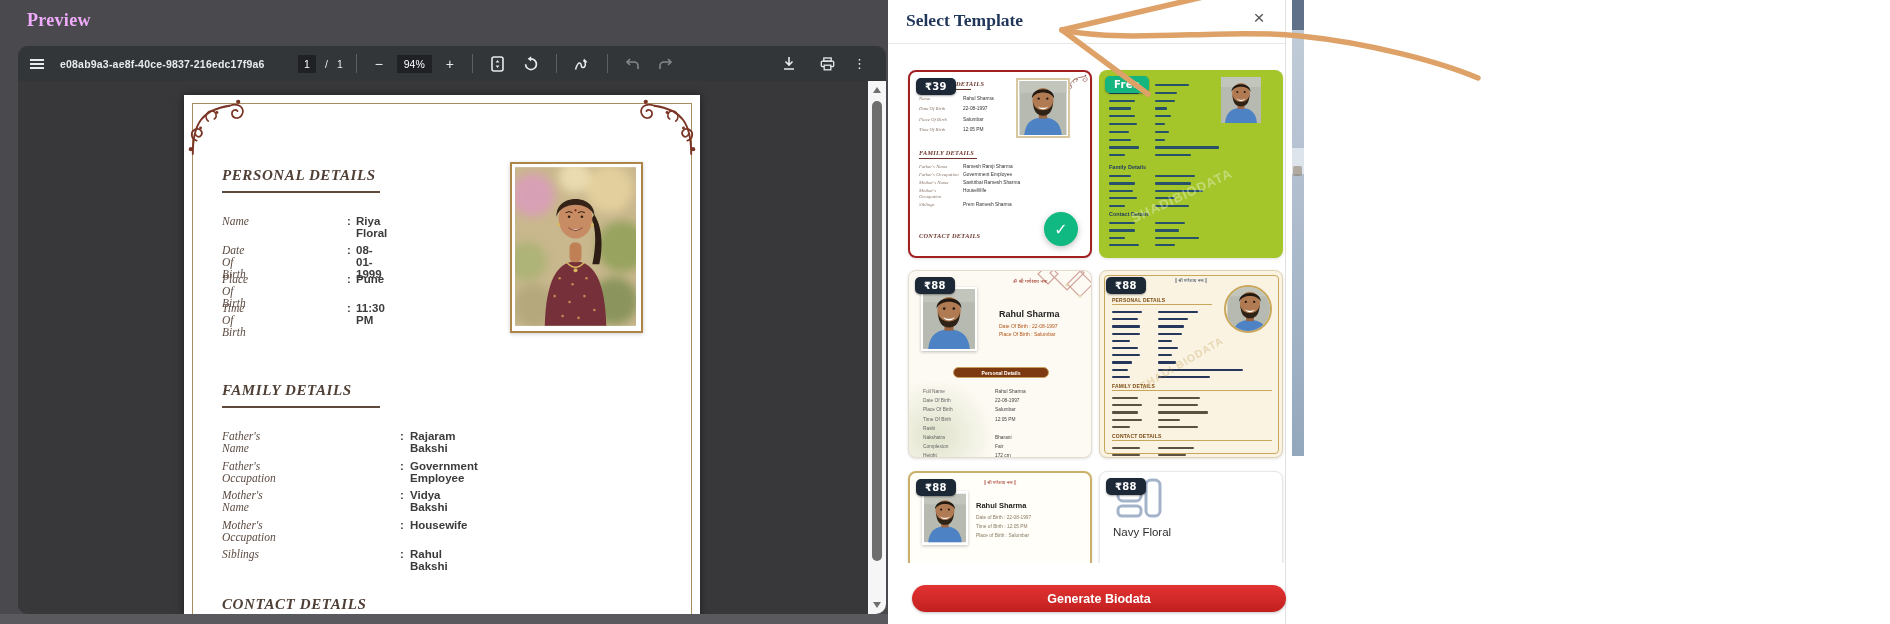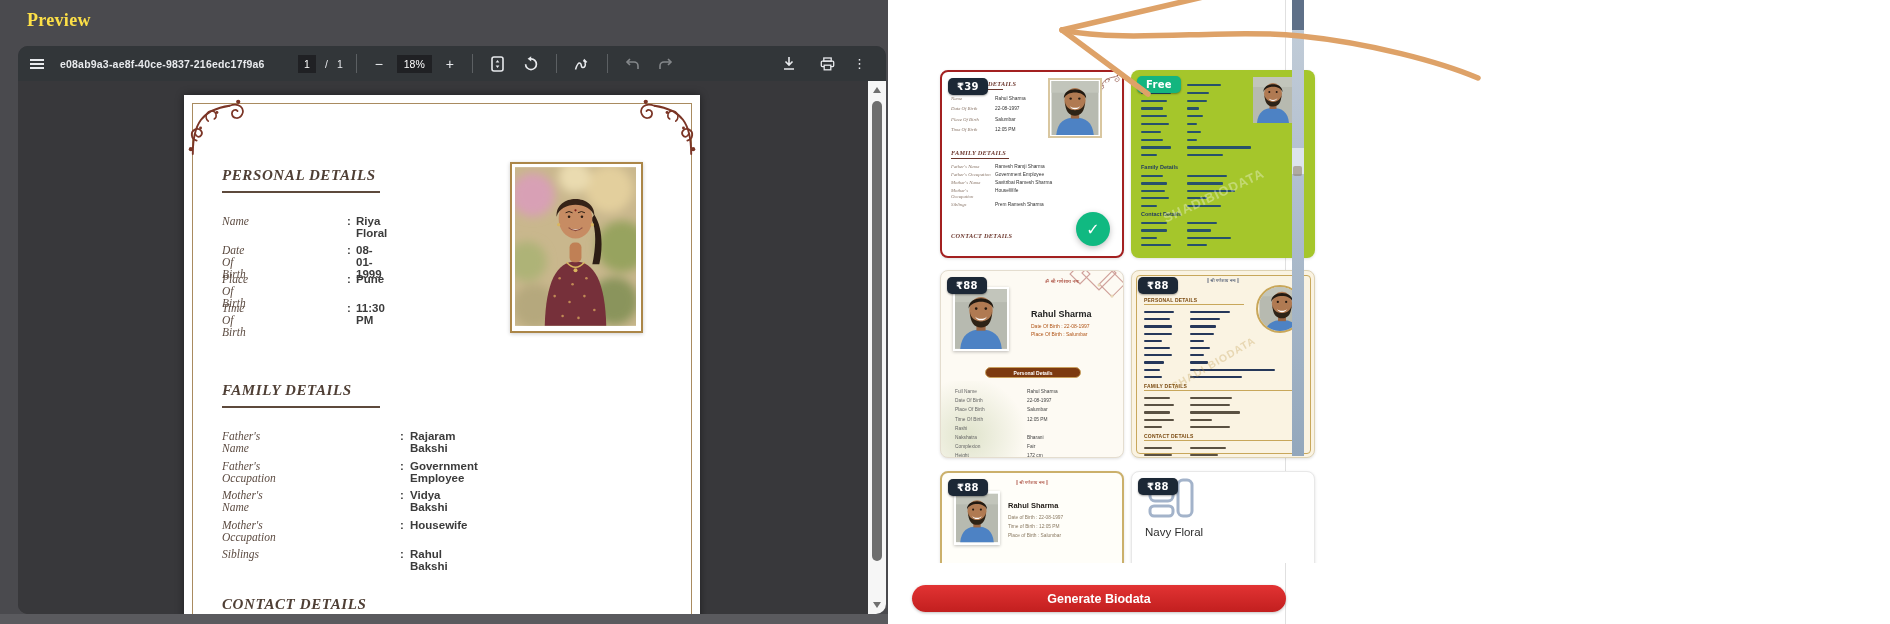--- a/index.html
+++ b/index.html
@@ -4,21 +4,21 @@
 <style>
   * { box-sizing: border-box; margin: 0; padding: 0; }
   html,body { background:#fff; }
   #app {
     position: relative; width: 1890px; height: 624px; overflow: hidden;
     font-family: "Liberation Sans", sans-serif; background:#fff;
   }
 
   
   #left-panel { position:absolute; left:0; top:0; width:888px; height:624px; background:#4a4a4e; }
-  #preview-title { position:absolute; left:27px; top:10px; font:600 18px "Liberation Serif", serif; color:#fde047; letter-spacing:.3px; }
+  #preview-title { position:absolute; left:27px; top:10px; font:600 18px "Liberation Serif", serif; color:#f0abfc; letter-spacing:.3px; }
   #panel-bottom-strip { position:absolute; left:0; top:614px; width:888px; height:10px; background:#5a5a5e; }
 
   #pdf-embed { position:absolute; left:18px; top:46px; width:868px; height:568px; background:#38383b; border-radius:10px; overflow:hidden; }
 
   
   #pdf-toolbar { position:absolute; left:0; top:0; width:868px; height:35px; background:#323639; }
   .tb-left { position:absolute; left:12px; top:0; height:35px; display:flex; align-items:center; gap:16px; }
   .hamb { width:14px; height:10px; border-top:2px solid #e8eaed; border-bottom:2px solid #e8eaed; position:relative; cursor:pointer; }
   .hamb::after { content:""; position:absolute; left:0; right:0; top:2px; height:2px; background:#e8eaed; }
   #pdf-filename { font-size:10.5px; font-weight:700; color:#e8eaed; letter-spacing:.2px; }
@@ -62,21 +62,21 @@
   .rows-family .drow { height:29.5px; }
   .rows-family .ds { left:178px; } .rows-family .dv { left:188px; }
 
   #doc-photo { position:absolute; left:326px; top:67px; width:133px; height:171px; background:#fff; border:2px solid #ab8648; padding:3px; box-shadow:0 1px 4px rgba(0,0,0,.2); }
 
   
   #modal { position:absolute; left:888px; top:0; width:398px; height:624px; background:#fff; border-right:1px solid #e0e0e0; }
   #modal-header { position:absolute; left:0; top:0; width:100%; height:44px; border-bottom:1px solid #e8e8e8; }
   #modal-title { position:absolute; left:18px; top:10px; font:700 17.5px "Liberation Serif", serif; color:#21375a; }
   #modal-close { position:absolute; right:12px; top:4px; width:28px; height:28px; font-size:19px; color:#555; display:flex; align-items:center; justify-content:center; cursor:pointer; }
-  #modal-body { position:absolute; left:0; top:45px; width:398px; height:518px; overflow:hidden;margin-left:32px; }
+  #modal-body { position:absolute; left:0; top:45px; width:398px; height:518px; overflow:hidden; }
   #generate-btn { position:absolute; left:24px; top:585px; width:374px; height:27px; border:none; border-radius:14px;
     background:linear-gradient(180deg,#e23333,#c21f1f); color:#fff; font:700 12.5px "Liberation Sans",sans-serif;
     display:flex; align-items:center; justify-content:center; cursor:pointer; box-shadow:0 1px 3px rgba(0,0,0,.25); }
 
   .thumb { position:absolute; width:184px; height:188px; border-radius:8px; background:#fff; overflow:hidden; box-shadow:0 1px 3px rgba(0,0,0,.12); cursor:pointer; }
   .badge { position:absolute; top:6px; left:6px; background:#1c2836; color:#fff; font:700 10px "DejaVu Sans",sans-serif;
     padding:3px 9px; border-radius:5px; letter-spacing:.3px; box-shadow:0 1px 2px rgba(0,0,0,.35); z-index:3; }
   .badge.free { background:#14b57f; }
   .check { position:absolute; right:12px; bottom:10px; width:34px; height:34px; border-radius:50%; background:#10b981; color:#fff;
     display:flex; align-items:center; justify-content:center; font:700 16px "DejaVu Sans",sans-serif; box-shadow:0 2px 6px rgba(0,0,0,.25); z-index:3; }
@@ -200,21 +200,21 @@
         <div class="tb-left">
           <div class="hamb"></div>
           <div id="pdf-filename">e08ab9a3-ae8f-40ce-9837-216edc17f9a6</div>
         </div>
         <div class="tb-center">
           <div class="pagebox">1</div>
           <span class="pg-txt">/</span>
           <span class="pg-txt">1</span>
           <div class="tsep"></div>
           <span class="zbtn">−</span>
-          <div class="zoombox">18%</div>
+          <div class="zoombox">94%</div>
           <span class="zbtn">+</span>
           <div class="tsep"></div>
           <button class="tbtn">
             <svg width="13" height="16" viewBox="0 0 13 16">
                 <rect x="1" y="1" width="11" height="14" rx="2" stroke="#e8eaed" fill="none" stroke-width="1.6"></rect>
                 <path d="M6.5,4 L4.6,6.6 h3.8 Z" fill="#e8eaed"></path>
                 <path d="M6.5,12 L4.6,9.4 h3.8 Z" fill="#e8eaed"></path>
               </svg>
           </button>
           <button class="tbtn">
@@ -382,20 +382,24 @@
         <div class="arr-up"></div>
         <div id="pdf-vthumb"></div>
         <div class="arr-dn"></div>
       </div>
     </div>
 
     <div id="panel-bottom-strip"></div>
   </div>
 
   <div id="modal">
+    <div id="modal-header">
+      <div id="modal-title">Select Template</div>
+      <div id="modal-close">×</div>
+    </div>
 
     <div id="modal-body">
 
       <div class="thumb" id="t1">
         <span class="badge">₹39</span>
         <svg class="orn-mini" viewBox="0 0 60 60">
             <use href="#orn-sym"></use>
           </svg>
         <div class="m-title" style="top:8px">PERSONAL DETAILS</div>
         <div class="m-under" style="top:17px;width:52px"></div>

